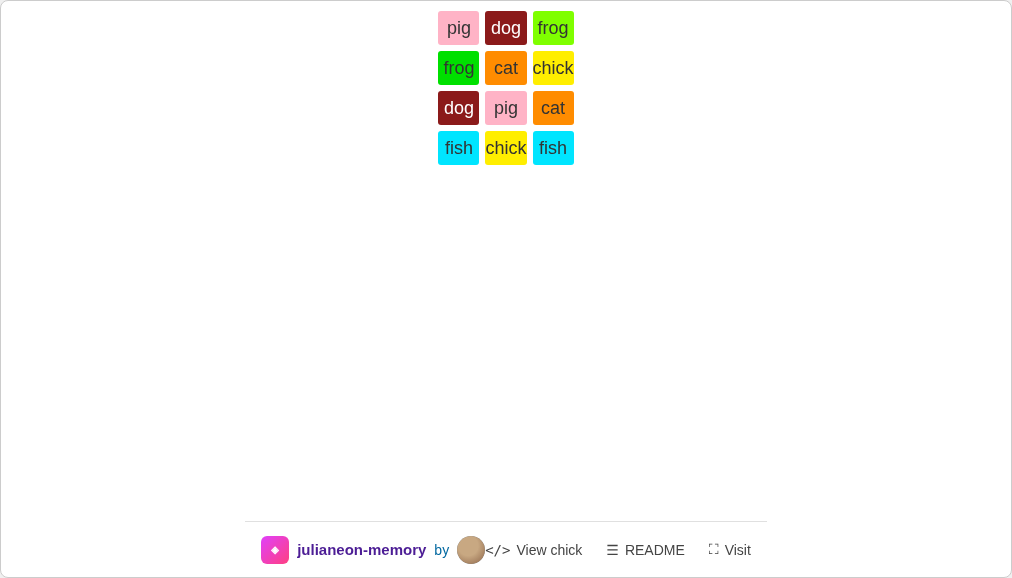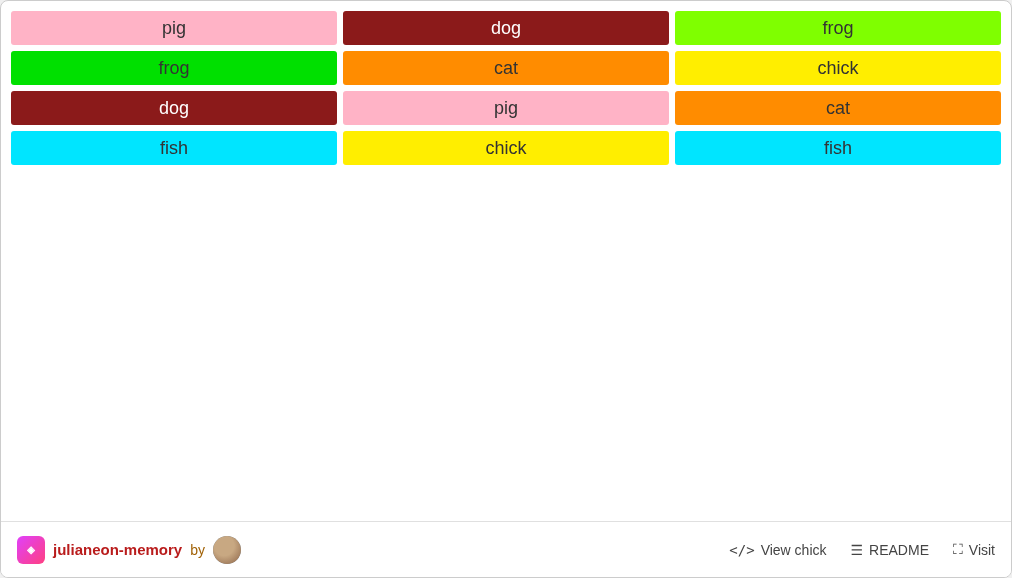--- a/index.html
+++ b/index.html
@@ -1,15 +1,15 @@
 <!DOCTYPE html>
 <html><head>
   <meta charset="utf-8">
   <style>
-    * { box-sizing: border-box; margin: 0; padding: 0; }
+    * { box-sizing: border-box; margin: 0; padding: 0; align-items: center; }
     body {
       font-family: sans-serif;
       background: #f0f0f0;
       display: flex;
       justify-content: center;
       align-items: center;
       min-height: 100vh;
     }
     .window {
       width: 1012px;
@@ -62,25 +62,25 @@
       display: flex;
       align-items: center;
       justify-content: center;
       color: white;
       font-size: 12px;
       font-weight: bold;
     }
     .footer-app-name {
       font-weight: 600;
       font-size: 15px;
-      color: #b91c1c;
+      color: #4c1d95;
     }
     .footer-by {
       font-size: 14px;
-      color: #a16207;
+      color: #0369a1;
     }
     .avatar {
       width: 28px;
       height: 28px;
       border-radius: 50%;
       background: #888;
       overflow: hidden;
       display: flex;
       align-items: center;
       justify-content: center;

